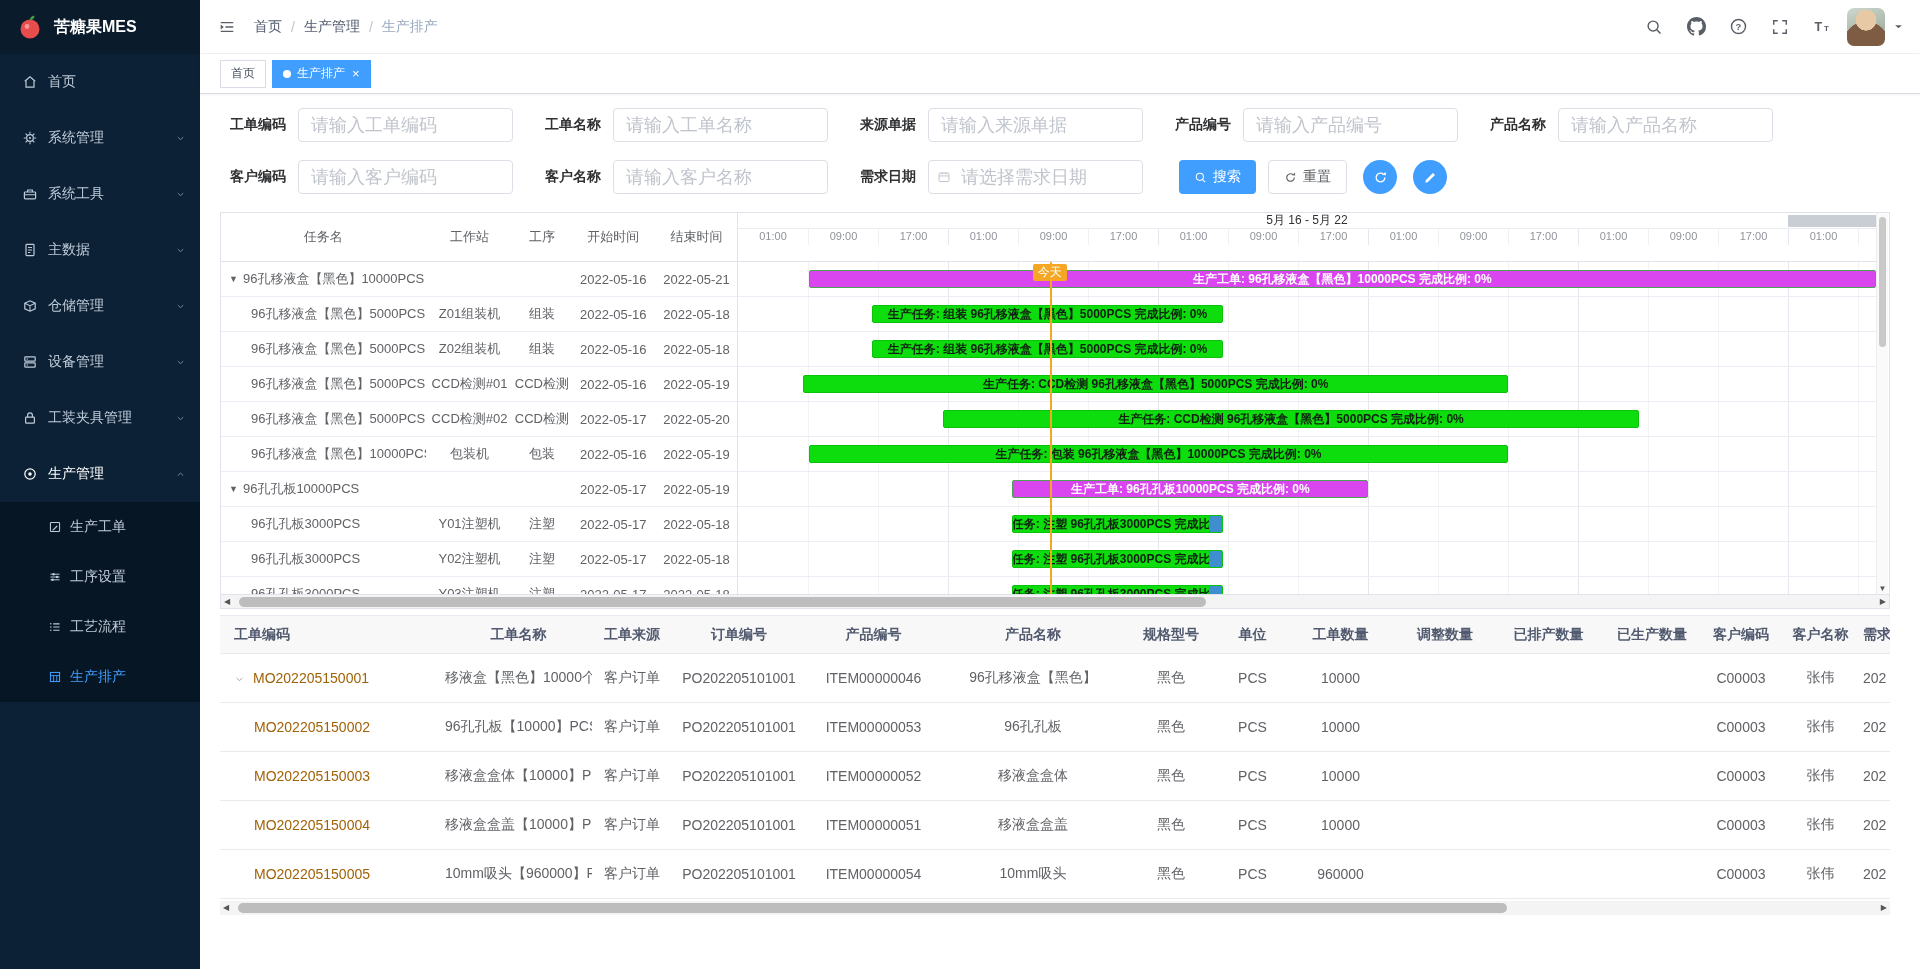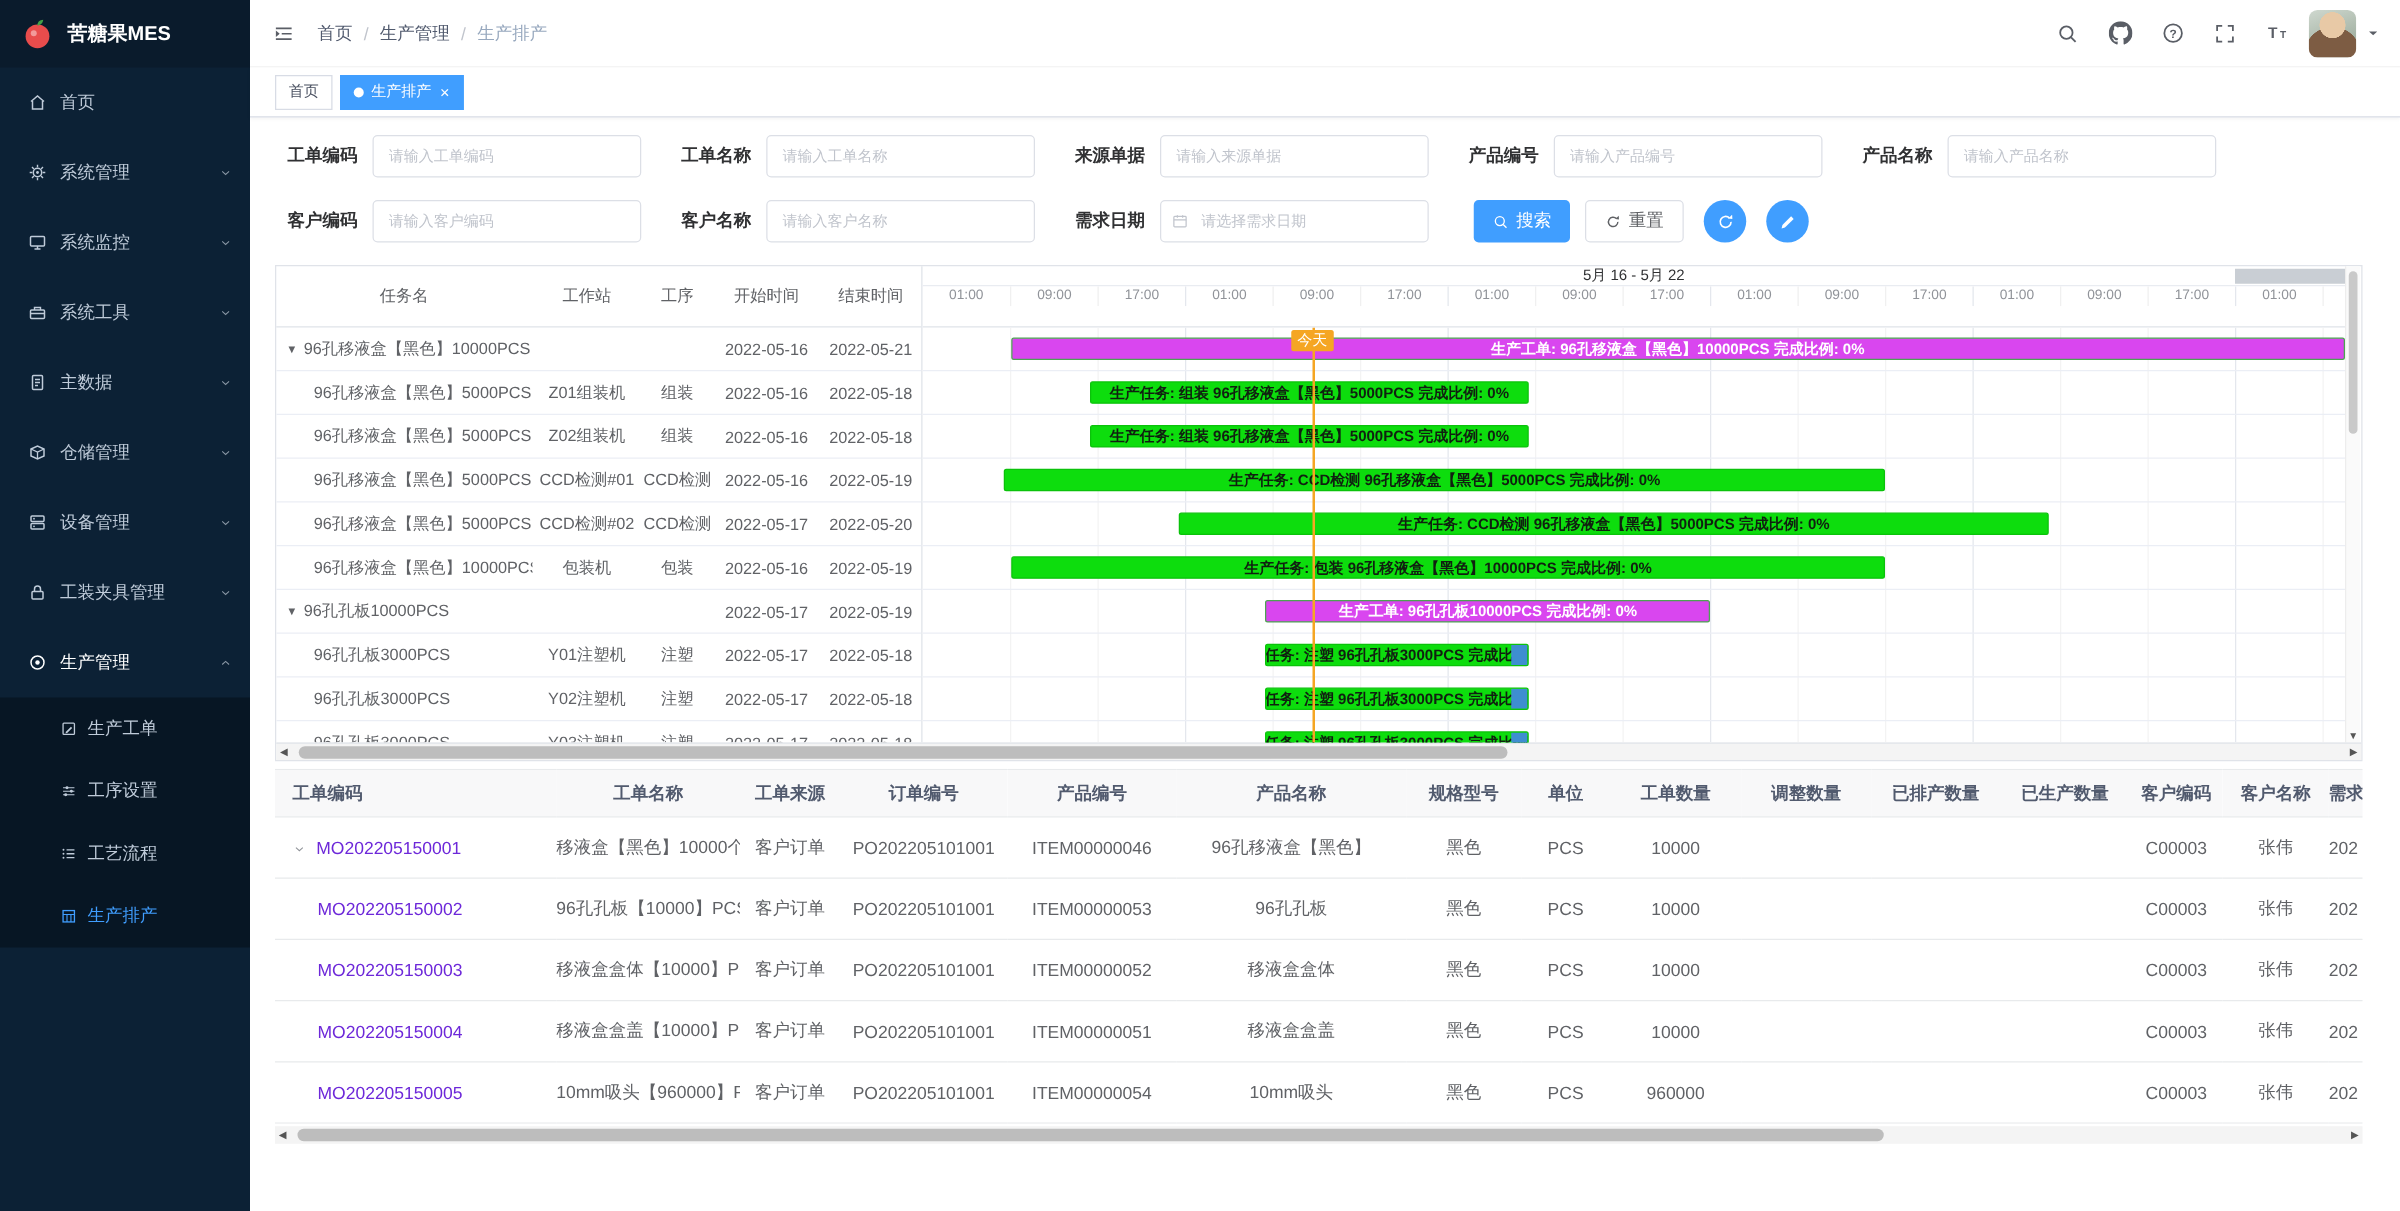--- a/index.html
+++ b/index.html
@@ -49,21 +49,21 @@
 
   
   .content { flex:1; min-height:0; padding:14px 0 0 20px; overflow:hidden; }
 
   
   .filter-row { display:flex; align-items:center; margin:0 0 18px 10px; }
   .frow-fields { display:flex; align-items:center; }
   .ffield { display:flex; align-items:center; margin-right:32px; }
   .flabel { font-size:14px; font-weight:bold; color:#303133; margin-right:12px; white-space:nowrap; }
   .fwrap { position:relative; display:flex; align-items:center; }
-  .finput { width:215px; height:34px; border:1px solid #dcdfe6; border-radius:4px; padding:11px 12px; font-size:12px; color:#606266; background:#fff; outline:none; }
+  .finput { width:215px; height:34px; border:1px solid #dcdfe6; border-radius:4px; padding:11px 12px; font-size:18px; color:#606266; background:#fff; outline:none; }
   .finput::placeholder { color:#c0c4cc; }
   .fwrap.date .finput { padding-left:32px; }
   .fdate-icon { position:absolute; left:9px; color:#c0c4cc; display:flex; pointer-events:none; }
   .btn-primary { height:34px; background:#409eff; color:#fff; border:none; border-radius:4px; padding:0 15px; font-size:14px; display:inline-flex; align-items:center; gap:6px; margin-left:4px; }
   .btn-plain { height:34px; background:#fff; color:#606266; border:1px solid #dcdfe6; border-radius:4px; padding:0 15px; font-size:14px; display:inline-flex; align-items:center; gap:6px; margin-left:12px; }
   .btn-circle { width:34px; height:34px; border-radius:50%; background:#409eff; color:#fff; border:none; margin-left:16px; display:inline-flex; align-items:center; justify-content:center; }
   .bicon { display:flex; }
 
   
   .gantt { width:1670px; border:1px solid #e0e3e9; background:#fff; font-size:13px; color:#606266; }
@@ -116,21 +116,21 @@
 
   
   .twrap { width:1670px; margin-top:6px; overflow:hidden; }
   .wtable { width:1743px; border-collapse:collapse; table-layout:fixed; font-size:14px; color:#606266; }
   .wtable th { background:#f8f8f9; height:38px; font-weight:bold; color:#515a6e; font-size:14px; border-top:1px solid #e8eaec; border-bottom:1px solid #e8eaec; text-align:center; overflow:hidden; white-space:nowrap; }
   .wtable th.t-first, .wtable td.t-first { text-align:left; padding-left:14px; }
   .wtable th.t-last, .wtable td.t-last { text-align:left; }
   .wtable td { height:49px; border-bottom:1px solid #e8eaec; text-align:center; overflow:hidden; white-space:nowrap; }
   .t-exp { color:#909399; margin-right:8px; display:inline-flex; vertical-align:middle; cursor:pointer; }
   .t-exp-sp { display:inline-block; width:20px; }
-  .t-link { color:#6d28d9; text-decoration:none; cursor:pointer; }
+  .t-link { color:#a16207; text-decoration:none; cursor:pointer; }
 </style>
 </head>
 <body>
 
 <div class="page">
 
   <aside class="sidebar">
     <div class="logo">
       <span class="logo-icon">
         <svg viewBox="0 0 28 28" width="28" height="28">
@@ -153,34 +153,20 @@
         </div>
         <div class="menu-item">
           <span class="mi-icon">
             <svg viewBox="0 0 20 20" width="16" height="16">
               <circle cx="10" cy="10" r="4.2" fill="none" stroke="currentColor" stroke-width="1.5"></circle>
               <circle cx="10" cy="10" r="1.4" fill="currentColor"></circle>
               <path d="M10 2.2v2.6M10 15.2v2.6M2.2 10h2.6M15.2 10h2.6M4.5 4.5l1.9 1.9M13.6 13.6l1.9 1.9M15.5 4.5l-1.9 1.9M6.4 13.6l-1.9 1.9" stroke="currentColor" stroke-width="1.4"></path>
             </svg>
           </span>
           <span class="mi-label">系统管理</span>
-          <span class="mi-chev">
-            <svg viewBox="0 0 20 20" width="11" height="11">
-              <path d="M5 7.5l5 4.5 5-4.5" fill="none" stroke="currentColor" stroke-width="1.5"></path>
-            </svg>
-          </span>
-        </div>
-        <div class="menu-item">
-          <span class="mi-icon">
-            <svg viewBox="0 0 20 20" width="16" height="16">
-              <rect x="3" y="4" width="14" height="9.5" rx="1" fill="none" stroke="currentColor" stroke-width="1.5"></rect>
-              <path d="M7 16.5h6M10 13.5v3" stroke="currentColor" stroke-width="1.5"></path>
-            </svg>
-          </span>
-          <span class="mi-label">系统监控</span>
           <span class="mi-chev">
             <svg viewBox="0 0 20 20" width="11" height="11">
               <path d="M5 7.5l5 4.5 5-4.5" fill="none" stroke="currentColor" stroke-width="1.5"></path>
             </svg>
           </span>
         </div>
         <div class="menu-item">
           <span class="mi-icon">
             <svg viewBox="0 0 20 20" width="16" height="16">
               <rect x="3" y="7.5" width="14" height="8.5" rx="1" fill="none" stroke="currentColor" stroke-width="1.5"></rect>

